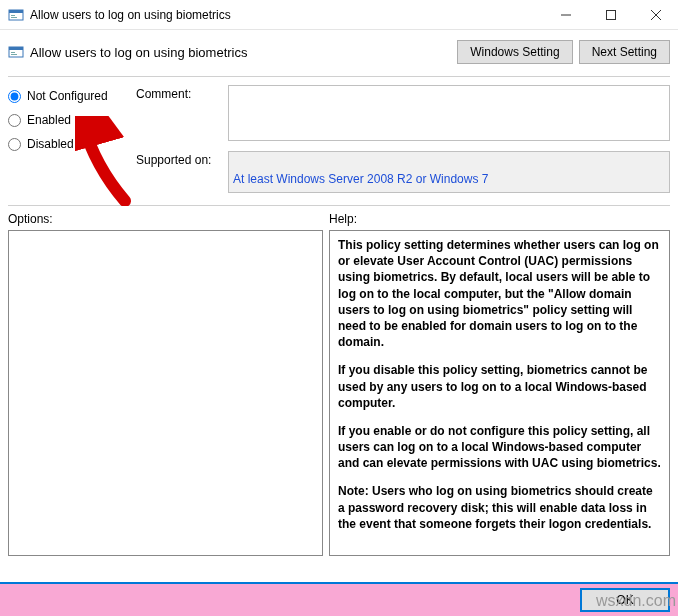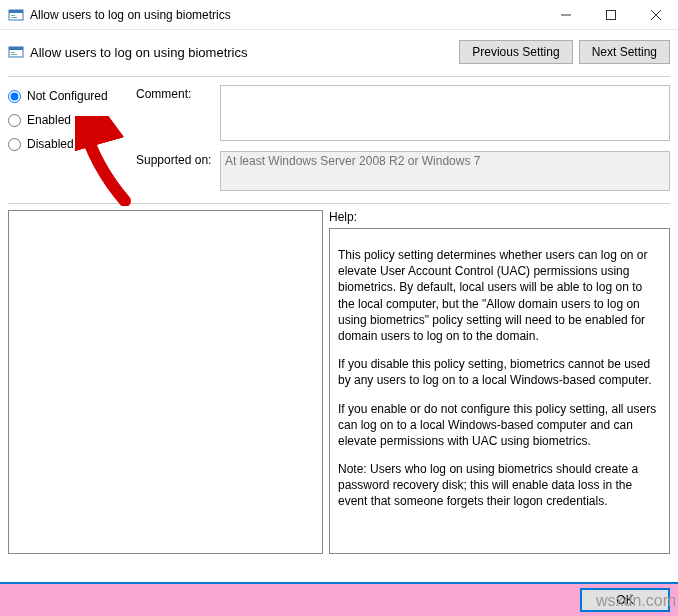--- a/index.html
+++ b/index.html
@@ -64,40 +64,40 @@
   .config-left {
     width: 120px;
     display: flex;
     flex-direction: column;
     gap: 10px;
     padding-top: 4px;
   }
   .radio-row { display: flex; align-items: center; gap: 4px; cursor: default; }
   .radio-row input { margin: 0 2px 0 0; }
   .config-right { flex: 1; display: flex; flex-direction: column; gap: 10px; }
-  .labeled-row { display: flex; gap: 4px; align-items: flex-start; }
+  .labeled-row { display: flex; gap: 12px; align-items: flex-start; }
   .row-label { width: 80px; padding-top: 2px; }
   .comment-box {
     flex: 1;
     height: 56px;
     border: 1px solid #c0c0c0;
     resize: none;
     font-family: inherit;
     font-size: 12px;
     padding: 2px 4px;
     overflow-y: scroll;
   }
   .supported-box {
     flex: 1;
     height: 40px;
     border: 1px solid #c0c0c0;
     background: #f0f0f0;
-    padding: 2px 4px;
+    padding: 20px 4px;
     overflow-y: scroll;
-    color: #737373;
+    color: #1d4ed8;
   }
 
   .lower-area {
     display: flex;
     padding: 6px 8px 0 8px;
     gap: 6px;
     height: 350px;
   }
   .options-col { width: 315px; display: flex; flex-direction: column; }
   .help-col { flex: 1; display: flex; flex-direction: column; }
@@ -108,21 +108,21 @@
     background: #fff;
   }
   .help-box {
     flex: 1;
     border: 1px solid #888;
     background: #fff;
     padding: 6px 8px;
     overflow-y: scroll;
     line-height: 1.35;
   }
-  .help-box p { margin: 12px 0 12px 0; }
+  .help-box p { margin: 0 0 12px 0; font-weight: bold; }
 
   .footer {
     position: absolute;
     bottom: 0; left: 0; right: 0;
     height: 34px;
     border-top: 2px solid #0078d7;
     display: flex;
     align-items: center;
     justify-content: flex-end;
     padding: 0 8px;
@@ -181,21 +181,21 @@
   <div class="header-left">
     <svg class="header-icon" viewBox="0 0 16 16">
       <rect x="1" y="3" width="14" height="10" fill="#fff" stroke="#3a77b8"></rect>
       <rect x="1" y="3" width="14" height="3" fill="#3a77b8"></rect>
       <rect x="3" y="8" width="4" height="1" fill="#7aa"></rect>
       <rect x="3" y="10" width="6" height="1" fill="#7aa"></rect>
     </svg>
     <span>Allow users to log on using biometrics</span>
   </div>
   <div class="nav-buttons">
-    <button class="btn">Previous Setting</button>
+    <button class="btn">Windows Setting</button>
     <button class="btn">Next Setting</button>
   </div>
 </div>
 
 <hr class="divider">
 
 <div class="config-area">
   <div class="config-left">
     <label class="radio-row">
       <input type="radio" name="state" checked="" style="">
@@ -219,20 +219,21 @@
       <div class="row-label">Supported on:</div>
       <div class="supported-box">At least Windows Server 2008 R2 or Windows 7</div>
     </div>
   </div>
 </div>
 
 <hr class="divider">
 
 <div class="lower-area">
   <div class="options-col">
+    <div class="col-label">Options:</div>
     <div class="options-box"></div>
   </div>
   <div class="help-col">
     <div class="col-label">Help:</div>
     <div class="help-box">
       <p>This policy setting determines whether users can log on or elevate User Account Control (UAC) permissions using biometrics.  By default, local users will be able to log on to the local computer, but the "Allow domain users to log on using biometrics" policy setting will need to be enabled for domain users to log on to the domain.</p>
       <p>If you disable this policy setting, biometrics cannot be used by any users to log on to a local Windows-based computer.</p>
       <p>If you enable or do not configure this policy setting, all users can log on to a local Windows-based computer and can elevate permissions with UAC using biometrics.</p>
       <p>Note: Users who log on using biometrics should create a password recovery disk; this will enable data loss in the event that someone forgets their logon credentials.</p>
     </div>

